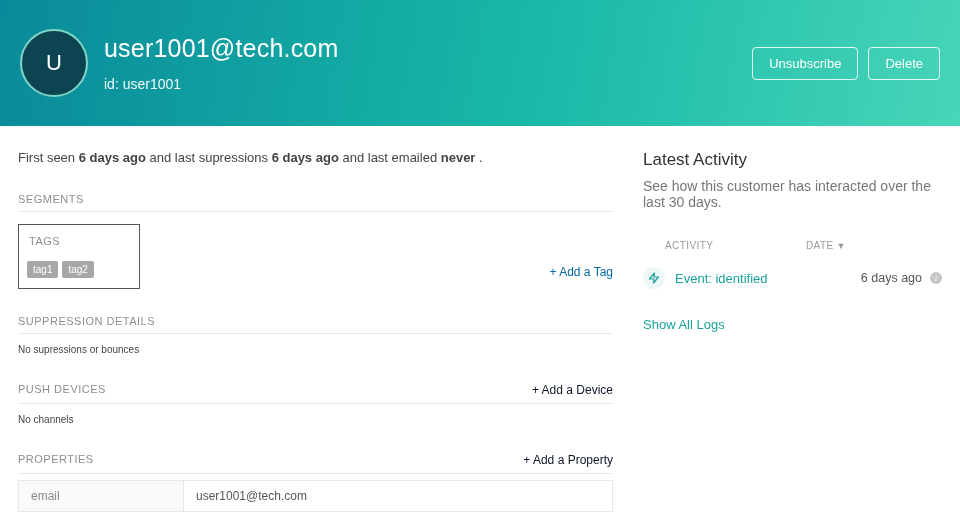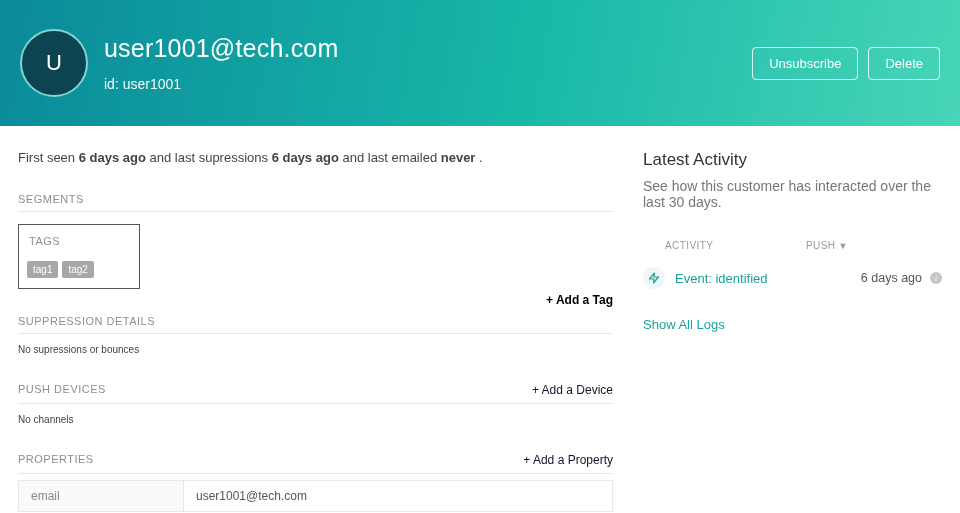--- a/index.html
+++ b/index.html
@@ -121,29 +121,28 @@
 }
 .tag-chip {
   background: #a7a7a7;
   color: #fff;
   font-size: 10px;
   padding: 3px 6px;
   border-radius: 2px;
 }
 .tags-line {
   display: flex;
-  align-items: flex-end;
+  align-items: center;
 }
 .tags-line .link-right {
   margin-left: auto;
-  color: #000000;
+  color: #0369a1;
   font-size: 12px;
   cursor: pointer;
   margin-top: 24px;
-  font-weight: bold;
 }
 .prop-table {
   width: 100%;
   border-collapse: collapse;
   margin-top: 6px;
 }
 .prop-table td {
   border: 1px solid #e8e8e8;
   padding: 8px 12px;
   font-size: 12px;
@@ -273,21 +272,21 @@
 
   </div>
 
   <div class="col-right">
     <div class="latest-title">Latest Activity</div>
     <div class="latest-sub">See how this customer has interacted over the last 30 days.</div>
 
     <div class="act-head">
       <span class="c-activity">ACTIVITY</span>
       <span class="c-date">
-        <span>PUSH</span><span class="sort-arrow">▼</span>
+        <span>DATE</span><span class="sort-arrow">▼</span>
       </span>
     </div>
 
     <div class="act-row">
       <span class="act-icon">
         <svg viewBox="0 0 24 24" fill="none" stroke="#19a29a" stroke-width="2.4" stroke-linecap="round" stroke-linejoin="round">
             <polygon points="13 2 3 14 12 14 11 22 21 10 12 10 13 2"></polygon>
           </svg>
       </span>
       <span class="act-label">Event: identified</span>

